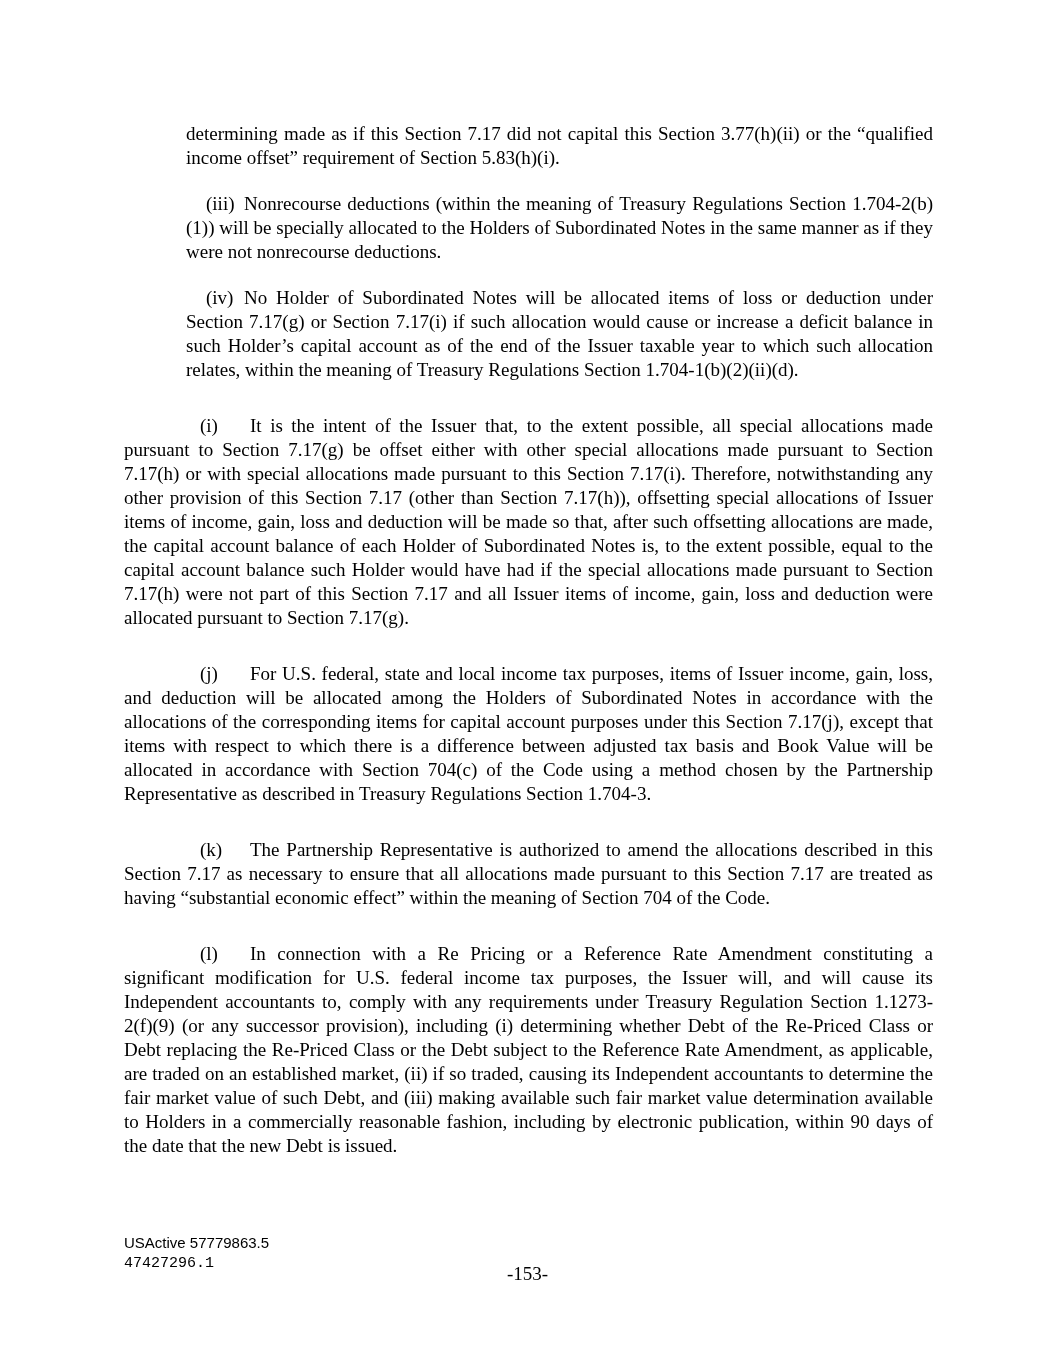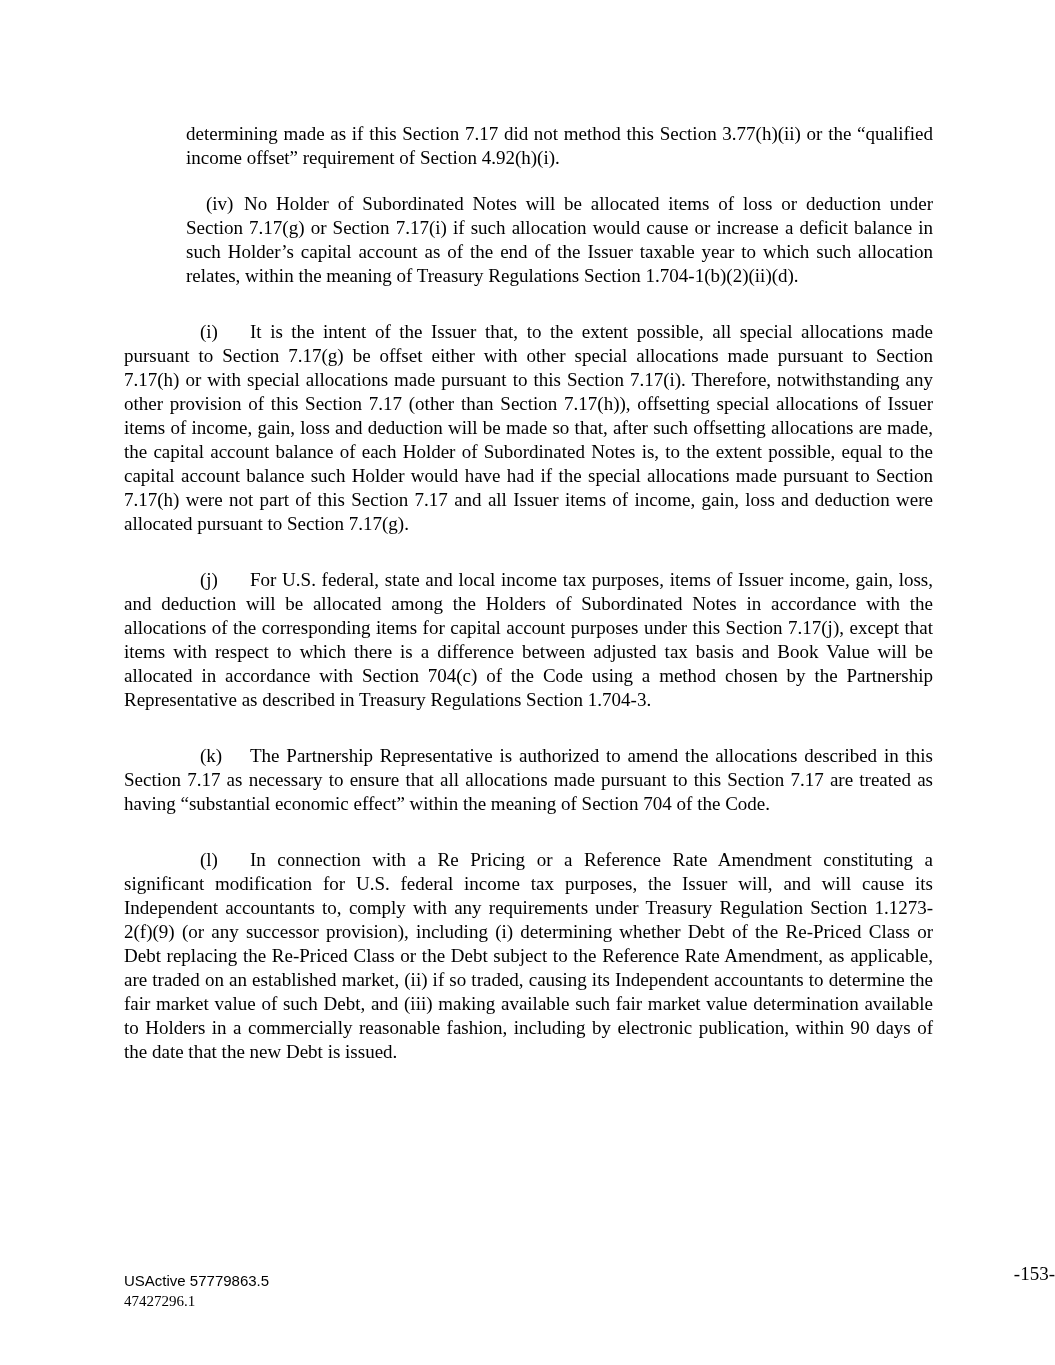--- a/index.html
+++ b/index.html
@@ -36,43 +36,44 @@
   .plabel {
     display: inline-block;
     text-indent: 0;
   }
   .plabel.w-body { width: 50px; }
   .plabel.w-block { width: 38px; }
   .u { }
   .footer-left {
     position: absolute;
     left: 124px;
-    top: 1270px;
+    top: 1232px;
     font-size: 15px;
     line-height: 21px;
   }
   .doc-id1 { font-family: "Liberation Sans", sans-serif; }
-  .doc-id2 { font-family: Liberation Serif, serif; }
+  .doc-id2 { font-family: Liberation Mono, monospace; }
   .page-number {
     position: absolute;
     left: 0;
     top: 1262px;
     width: 1055px;
-    text-align: right;
+    text-align: center;
     font-size: 19px;
     line-height: 24px;
     font-family: "Liberation Serif", serif;
   }
 </style>
 </head>
 <body>
 
 <div class="page">
   <div class="content" id="doc-body">
-      <p class="para block cont"><span>determining made as if this </span><span class="u">Section 7.17</span><span> did not method this </span><span class="u">Section 3.77(h)(ii)</span><span> or the “qualified income offset” requirement of </span><span class="u">Section 4.92(h)(i)</span><span>.</span></p>
+      <p class="para block cont"><span>determining made as if this </span><span class="u">Section 7.17</span><span> did not capital this </span><span class="u">Section 3.77(h)(ii)</span><span> or the “qualified income offset” requirement of </span><span class="u">Section 5.83(h)(i)</span><span>.</span></p>
+      <p class="para block lab-block"><span class="plabel w-block">(iii)</span><span>Nonrecourse deductions (within the meaning of Treasury Regulations Section 1.704-2(b)(1)) will be specially allocated to the Holders of Subordinated Notes in the same manner as if they were not nonrecourse deductions.</span></p>
       <p class="para block lab-block"><span class="plabel w-block">(iv)</span><span>No Holder of Subordinated Notes will be allocated items of loss or deduction under </span><span class="u">Section 7.17(g)</span><span> or </span><span class="u">Section 7.17(i)</span><span> if such allocation would cause or increase a deficit balance in such Holder’s capital account as of the end of the Issuer taxable year to which such allocation relates, within the meaning of Treasury Regulations Section 1.704-1(b)(2)(ii)(d).</span></p>
       <p class="para body lab-body"><span class="plabel w-body">(i)</span><span>It is the intent of the Issuer that, to the extent possible, all special allocations made pursuant to </span><span class="u">Section 7.17(g)</span><span> be offset either with other special allocations made pursuant to </span><span class="u">Section 7.17(h)</span><span> or with special allocations made pursuant to this </span><span class="u">Section 7.17(i)</span><span>. Therefore, notwithstanding any other provision of this </span><span class="u">Section 7.17</span><span> (other than </span><span class="u">Section 7.17(h)</span><span>), offsetting special allocations of Issuer items of income, gain, loss and deduction will be made so that, after such offsetting allocations are made, the capital account balance of each Holder of Subordinated Notes is, to the extent possible, equal to the capital account balance such Holder would have had if the special allocations made pursuant to </span><span class="u">Section 7.17(h)</span><span> were not part of this </span><span class="u">Section 7.17</span><span> and all Issuer items of income, gain, loss and deduction were allocated pursuant to </span><span class="u">Section 7.17(g)</span><span>.</span></p>
       <p class="para body lab-body"><span class="plabel w-body">(j)</span><span>For U.S. federal, state and local income tax purposes, items of Issuer income, gain, loss, and deduction will be allocated among the Holders of Subordinated Notes in accordance with the allocations of the corresponding items for capital account purposes under this </span><span class="u">Section 7.17(j)</span><span>, except that items with respect to which there is a difference between adjusted tax basis and Book Value will be allocated in accordance with Section 704(c) of the Code using a method chosen by the Partnership Representative as described in Treasury Regulations Section 1.704-3.</span></p>
       <p class="para body lab-body"><span class="plabel w-body">(k)</span><span>The Partnership Representative is authorized to amend the allocations described in this </span><span class="u">Section 7.17</span><span> as necessary to ensure that all allocations made pursuant to this </span><span class="u">Section 7.17</span><span> are treated as having “substantial economic effect” within the meaning of Section 704 of the Code.</span></p>
       <p class="para body lab-body"><span class="plabel w-body">(l)</span><span>In connection with a Re Pricing or a Reference Rate Amendment constituting a significant modification for U.S. federal income tax purposes, the Issuer will, and will cause its Independent accountants to, comply with any requirements under Treasury Regulation Section 1.1273-2(f)(9) (or any successor provision), including (i) determining whether Debt of the Re-Priced Class or Debt replacing the Re-Priced Class or the Debt subject to the Reference Rate Amendment, as applicable, are traded on an established market, (ii) if so traded, causing its Independent accountants to determine the fair market value of such Debt, and (iii) making available such fair market value determination available to Holders in a commercially reasonable fashion, including by electronic publication, within 90 days of the date that the new Debt is issued.</span></p>
     </div>
 
   <div class="page-number">-153-</div>
 
   <div class="footer-left">

